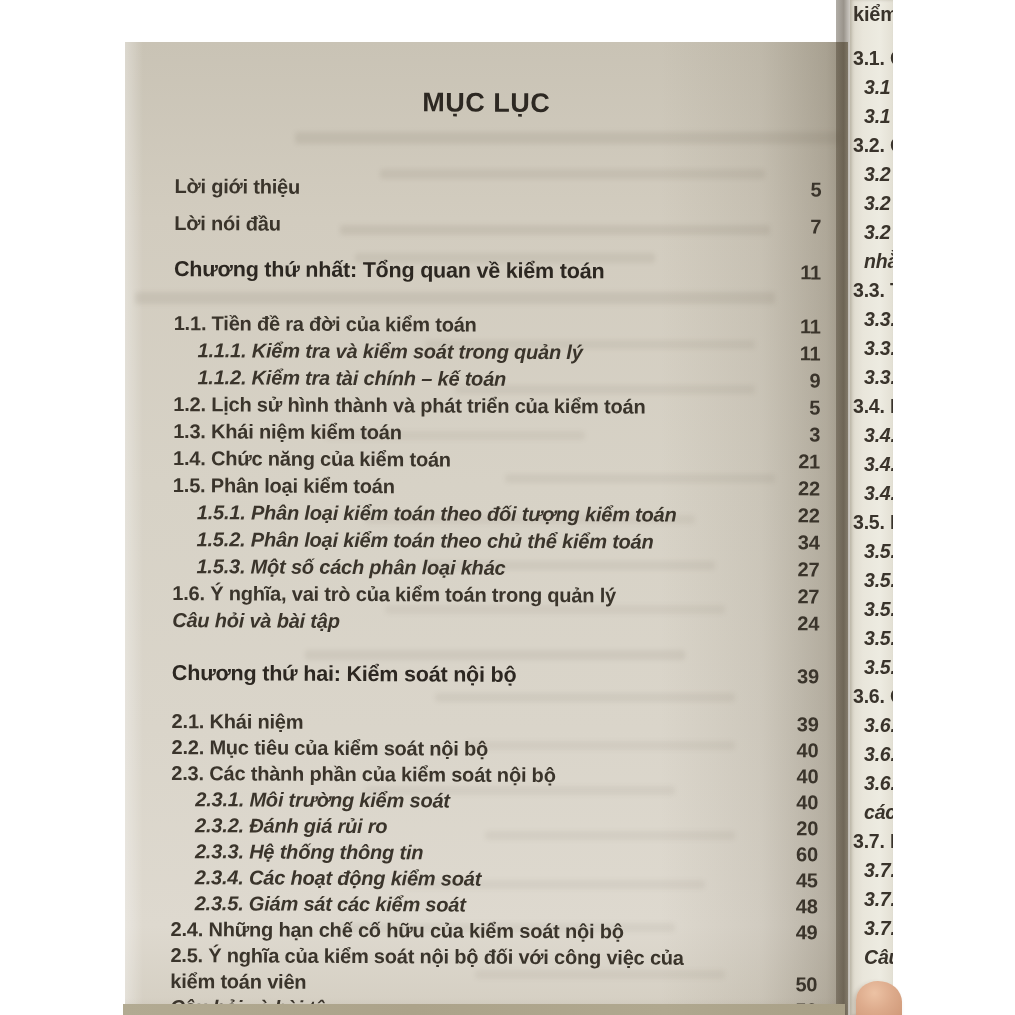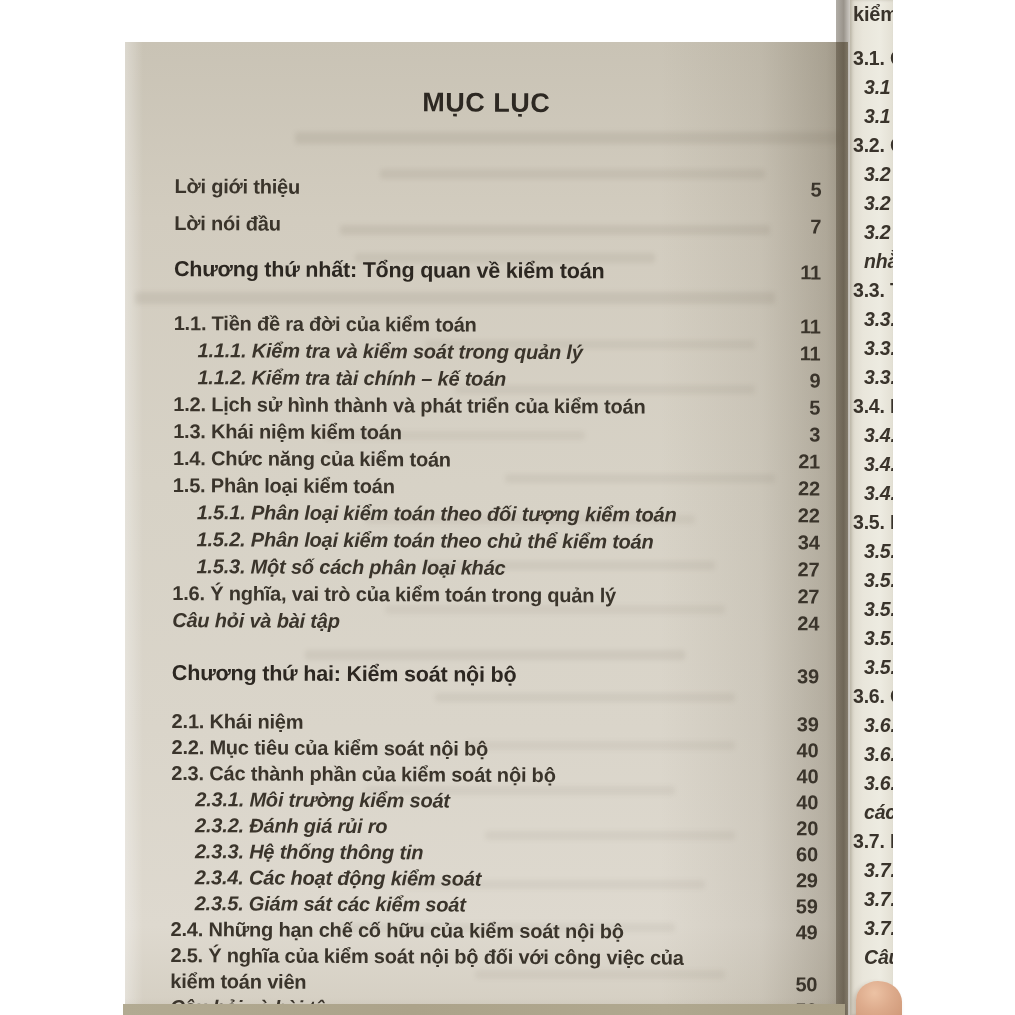--- a/index.html
+++ b/index.html
@@ -199,25 +199,25 @@
           <div class="toc-row sub">
             <span class="toc-label">2.3.2. Đánh giá rủi ro</span>
             <span class="toc-page">20</span>
           </div>
           <div class="toc-row sub">
             <span class="toc-label">2.3.3. Hệ thống thông tin</span>
             <span class="toc-page">60</span>
           </div>
           <div class="toc-row sub">
             <span class="toc-label">2.3.4. Các hoạt động kiểm soát</span>
-            <span class="toc-page">29</span>
+            <span class="toc-page">45</span>
           </div>
           <div class="toc-row sub">
             <span class="toc-label">2.3.5. Giám sát các kiểm soát</span>
-            <span class="toc-page">59</span>
+            <span class="toc-page">48</span>
           </div>
           <div class="toc-row">
             <span class="toc-label">2.4. Những hạn chế cố hữu của kiểm soát nội bộ</span>
             <span class="toc-page">49</span>
           </div>
           <div class="toc-row">
             <span class="toc-label">2.5. Ý nghĩa của kiểm soát nội bộ đối với công việc của<br>kiểm toán viên</span>
             <span class="toc-page">50</span>
           </div>
           <div class="toc-row exercise">

